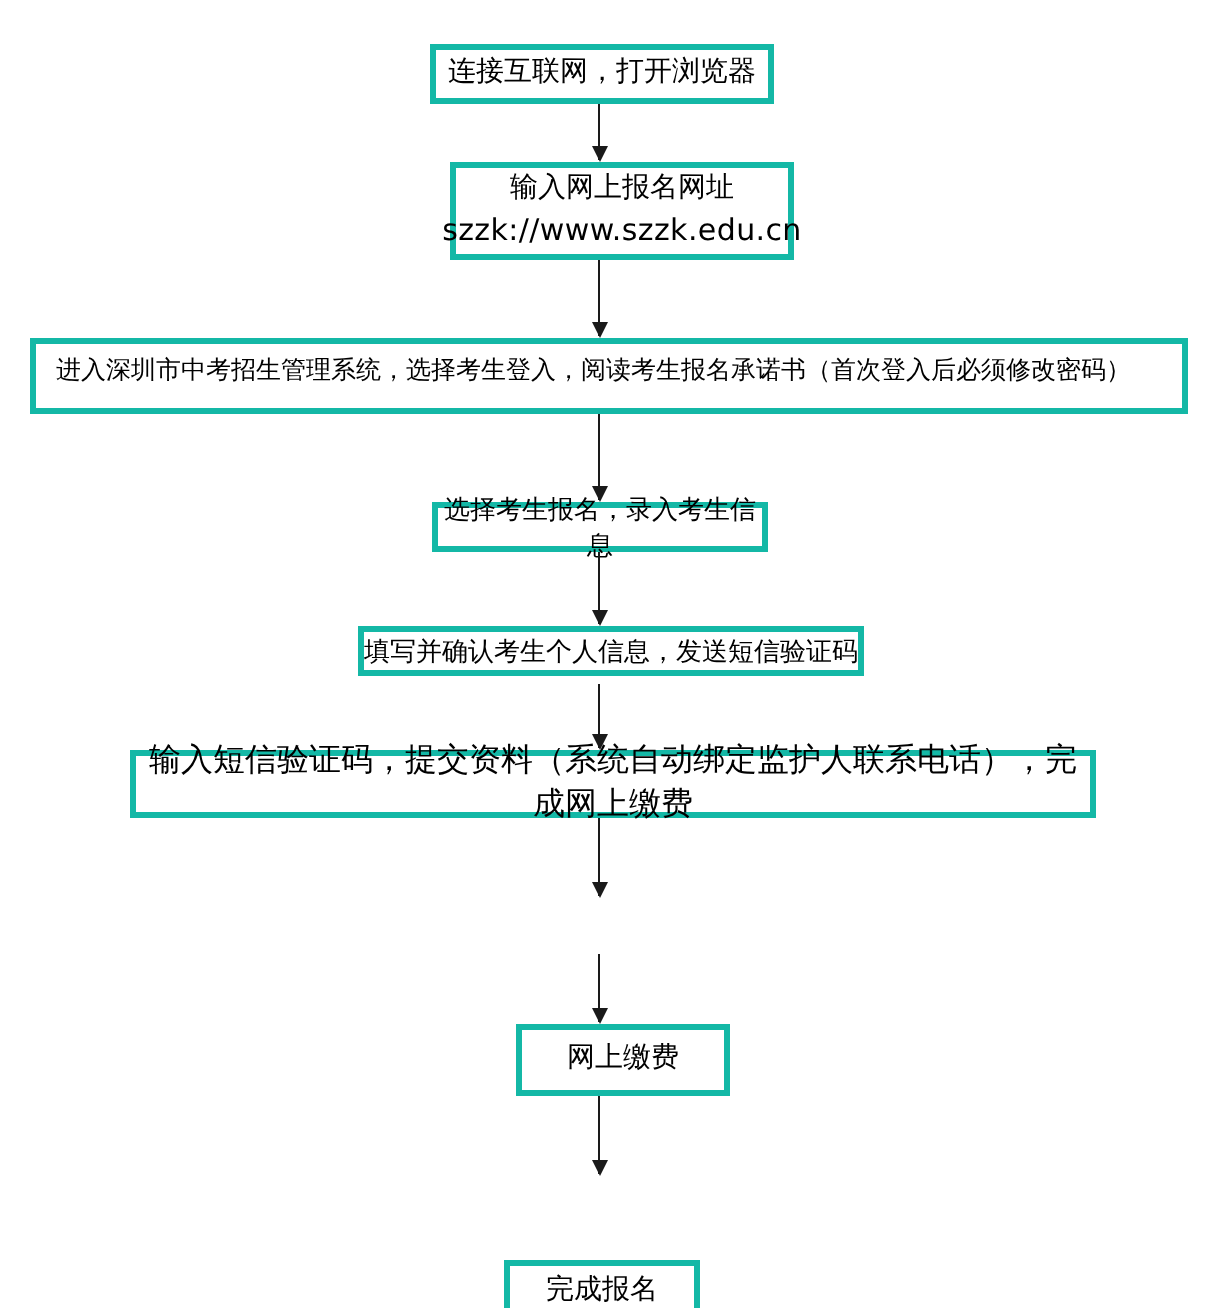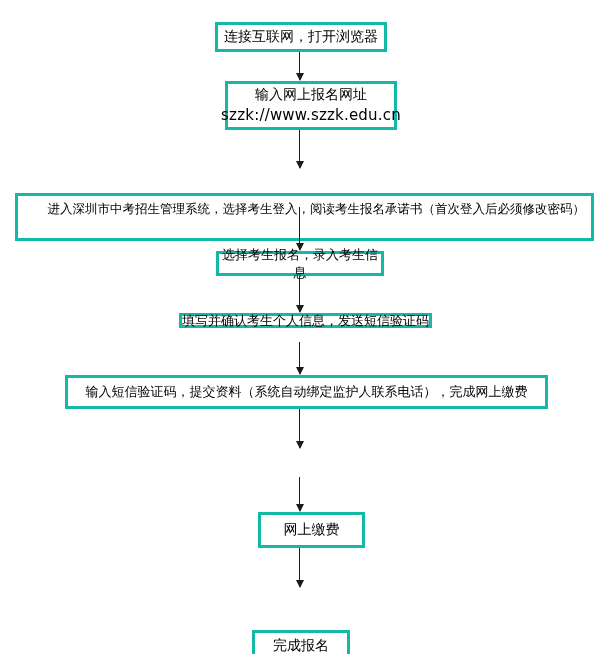--- a/index.html
+++ b/index.html
@@ -24,26 +24,26 @@
     flex-direction: column;
     align-items: center;
     justify-content: center;
     text-align: center;
     font-size: 14px;
     line-height: 1.35;
     color: #000000;
   }
   .box-1 { left: 215px; top: 22px;  width: 172px; height: 30px; }
   .box-2 { left: 215px; top: 81px;  width: 172px; height: 49px; margin-left: 10px; }
-  .box-3 { left: 15px;  top: 169px; width: 579px; height: 48px;
-           align-items: flex-end; justify-content: flex-start;
-           text-align: left; padding: 5px 6px 0 10px; font-size: 12.5px; margin-top: 24px; }
+  .box-3 { left: 15px;  top: 169px; width: 579px; height: 38px;
+           align-items: flex-start; justify-content: flex-start;
+           text-align: left; padding: 5px 6px 0 10px; font-size: 12.5px; }
   .box-4 { left: 216px; top: 251px; width: 168px; height: 25px; font-size: 13px; }
-  .box-5 { left: 179px; top: 313px; width: 253px; height: 15px; font-size: 13px; text-align: center; }
-  .box-6 { left: 65px;  top: 375px; width: 483px; height: 34px; font-size: 13px; }
+  .box-5 { left: 179px; top: 313px; width: 253px; height: 25px; font-size: 13px; text-align: center; }
+  .box-6 { left: 65px;  top: 375px; width: 483px; height: 34px; font-size: 16px; }
   .box-7 { left: 229px; top: 449px; width: 140px; height: 28px; }
   .box-8 { left: 258px; top: 512px; width: 107px; height: 36px; }
   .box-9 { left: 252px; top: 588px; width: 98px;  height: 32px; margin-top: 42px; }
   .url-line {
     font-family: "DejaVu Sans", "Liberation Sans", sans-serif;
     font-size: 15px;
     letter-spacing: 0.2px;
   }
   .arrow {
     position: absolute;

